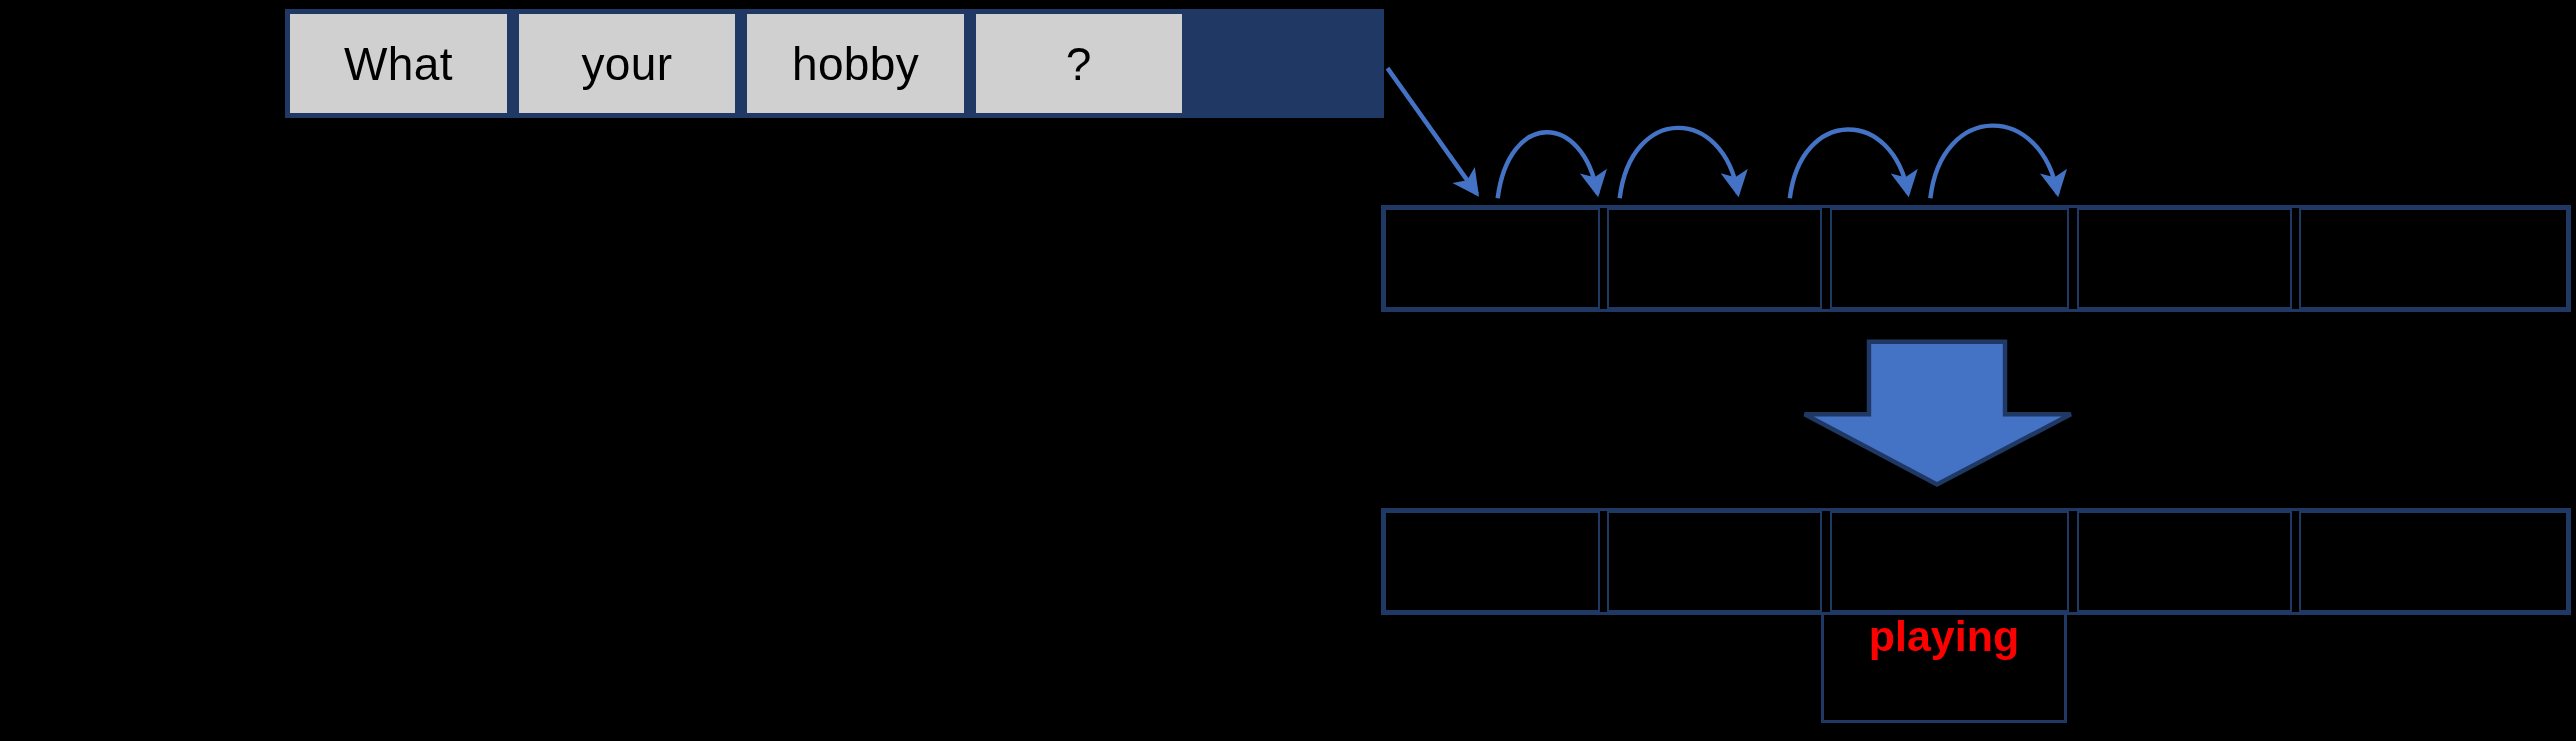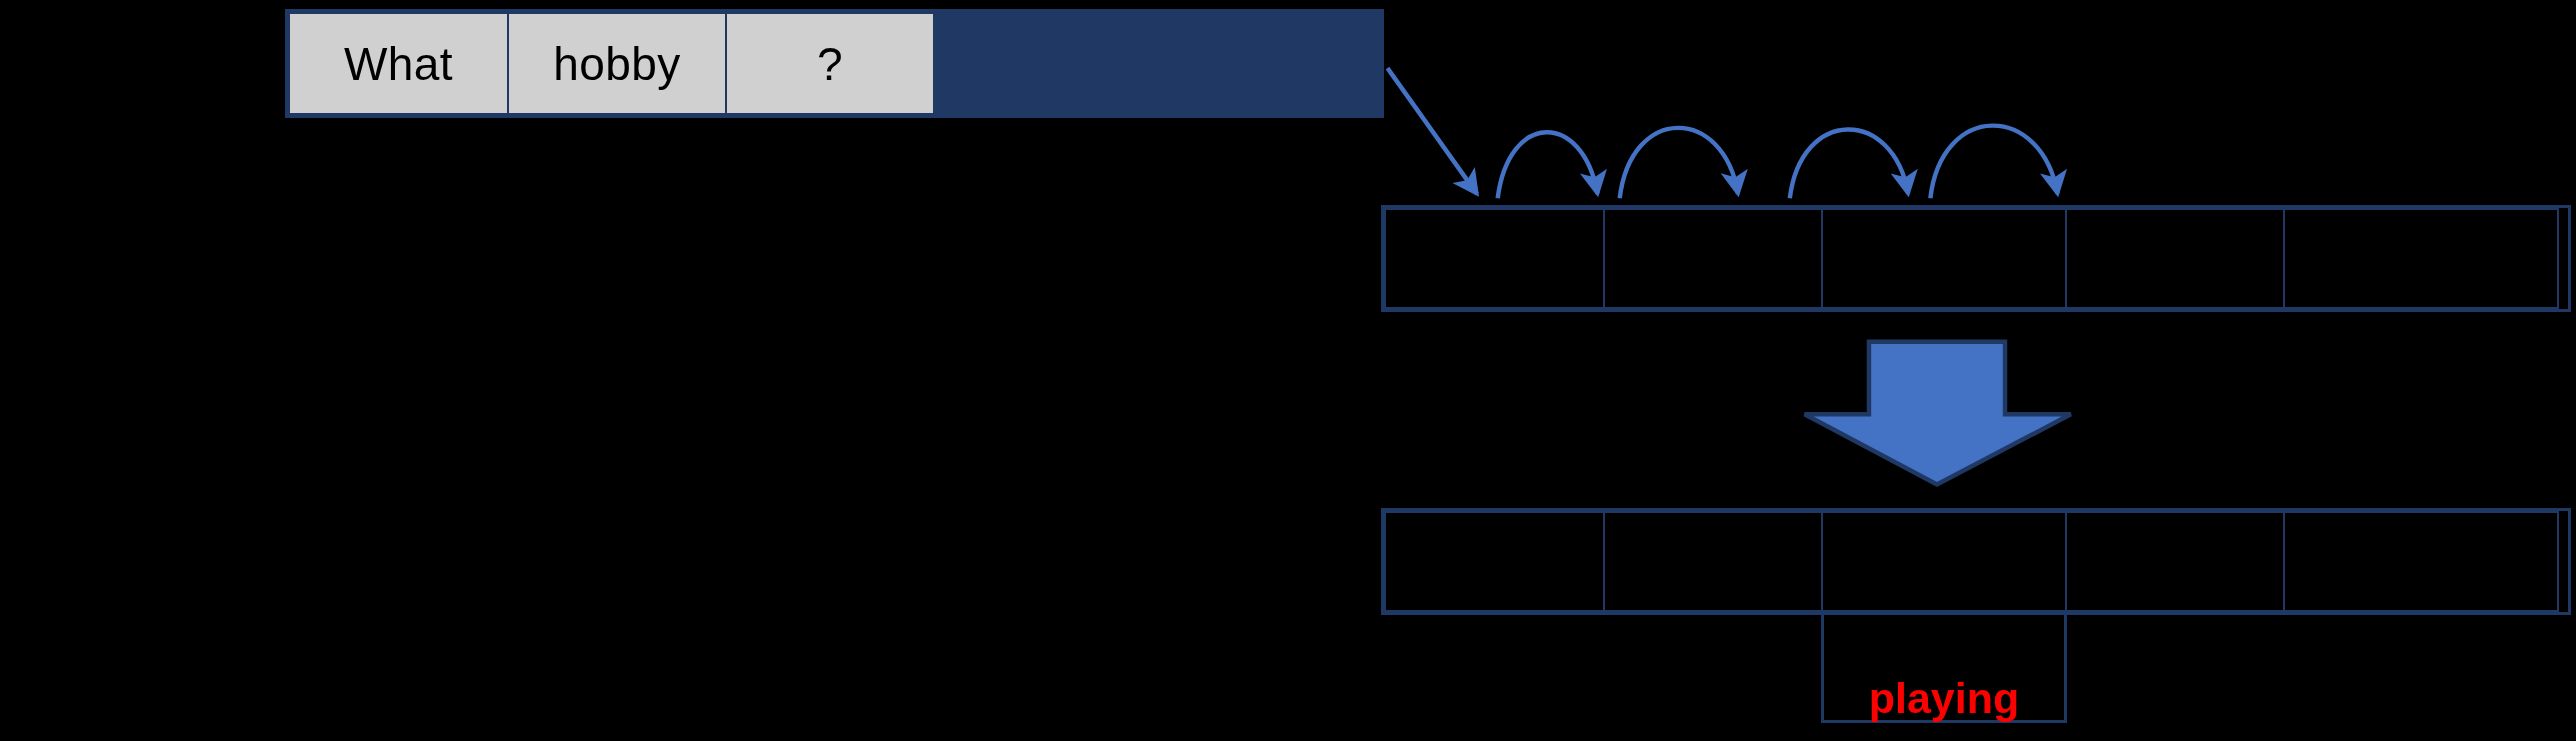--- a/index.html
+++ b/index.html
@@ -17,20 +17,21 @@
     height: 742px;
     background: #000000;
     overflow: hidden;
   }
 
   
   .grid {
     position: absolute;
     display: flex;
     box-sizing: border-box;
+    gap: 10px;
   }
   .cell {
     box-sizing: border-box;
     display: flex;
     align-items: center;
     justify-content: center;
     border: 2.2px solid #1F3864;
     margin-right: -2.2px;
     position: relative;
   }
@@ -84,21 +85,21 @@
   #prediction-cell {
     position: absolute;
     left: 1821px;
     top: 612px;
     width: 246px;
     height: 111px;
     box-sizing: border-box;
     border: 3.7px solid #1F3864;
     background: #000000;
     display: flex;
-    align-items: flex-end;
+    align-items: flex-start;
     justify-content: center;
   }
   #prediction-cell .pred-text {
     color: #FF0000;
     font-size: 43px;
     font-weight: bold;
     line-height: 1;
   }
 
   
@@ -112,20 +113,23 @@
   }
 </style>
 </head>
 <body>
 
 <div id="stage">
 
   <div class="grid" id="source-table">
     <div class="cell" style="width:20.2%">
       <span>What</span>
+    </div>
+    <div class="cell" style="width:20.2%">
+      <span>your</span>
     </div>
     <div class="cell" style="width:20.2%">
       <span>hobby</span>
     </div>
     <div class="cell" style="width:19.2%">
       <span>?</span>
     </div>
   </div>
 
   <div class="grid" id="decoder-input-table">

